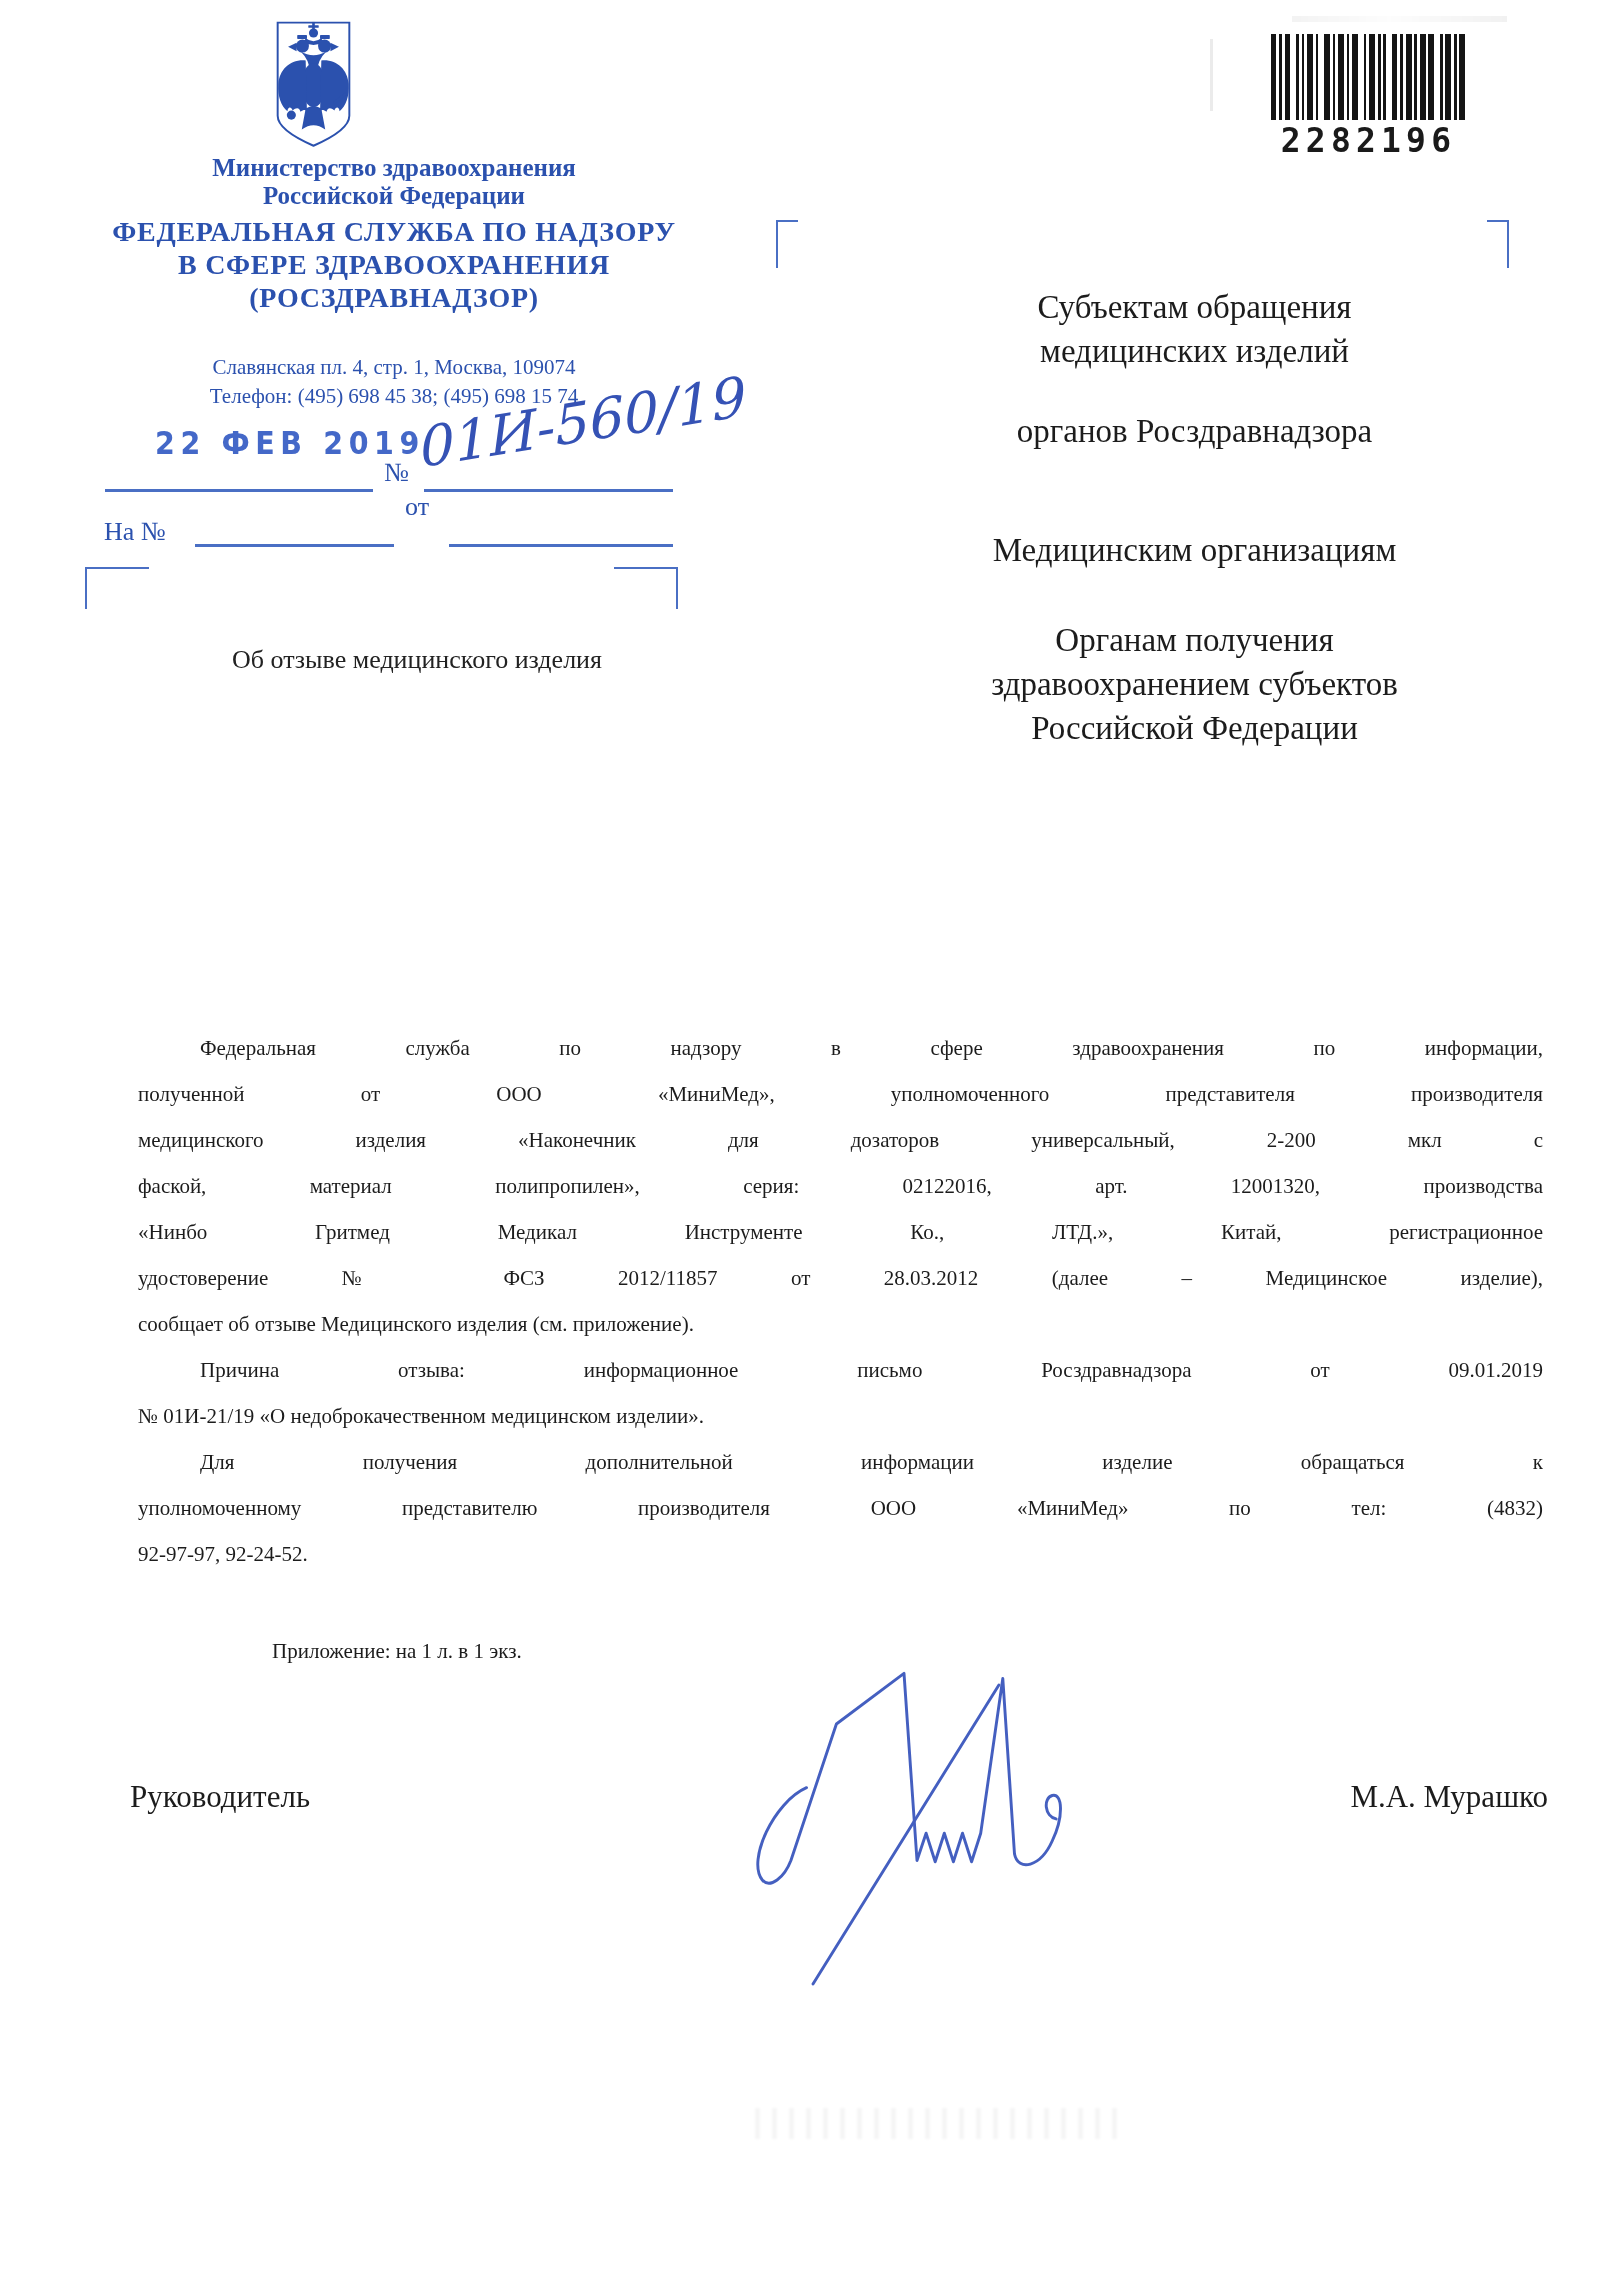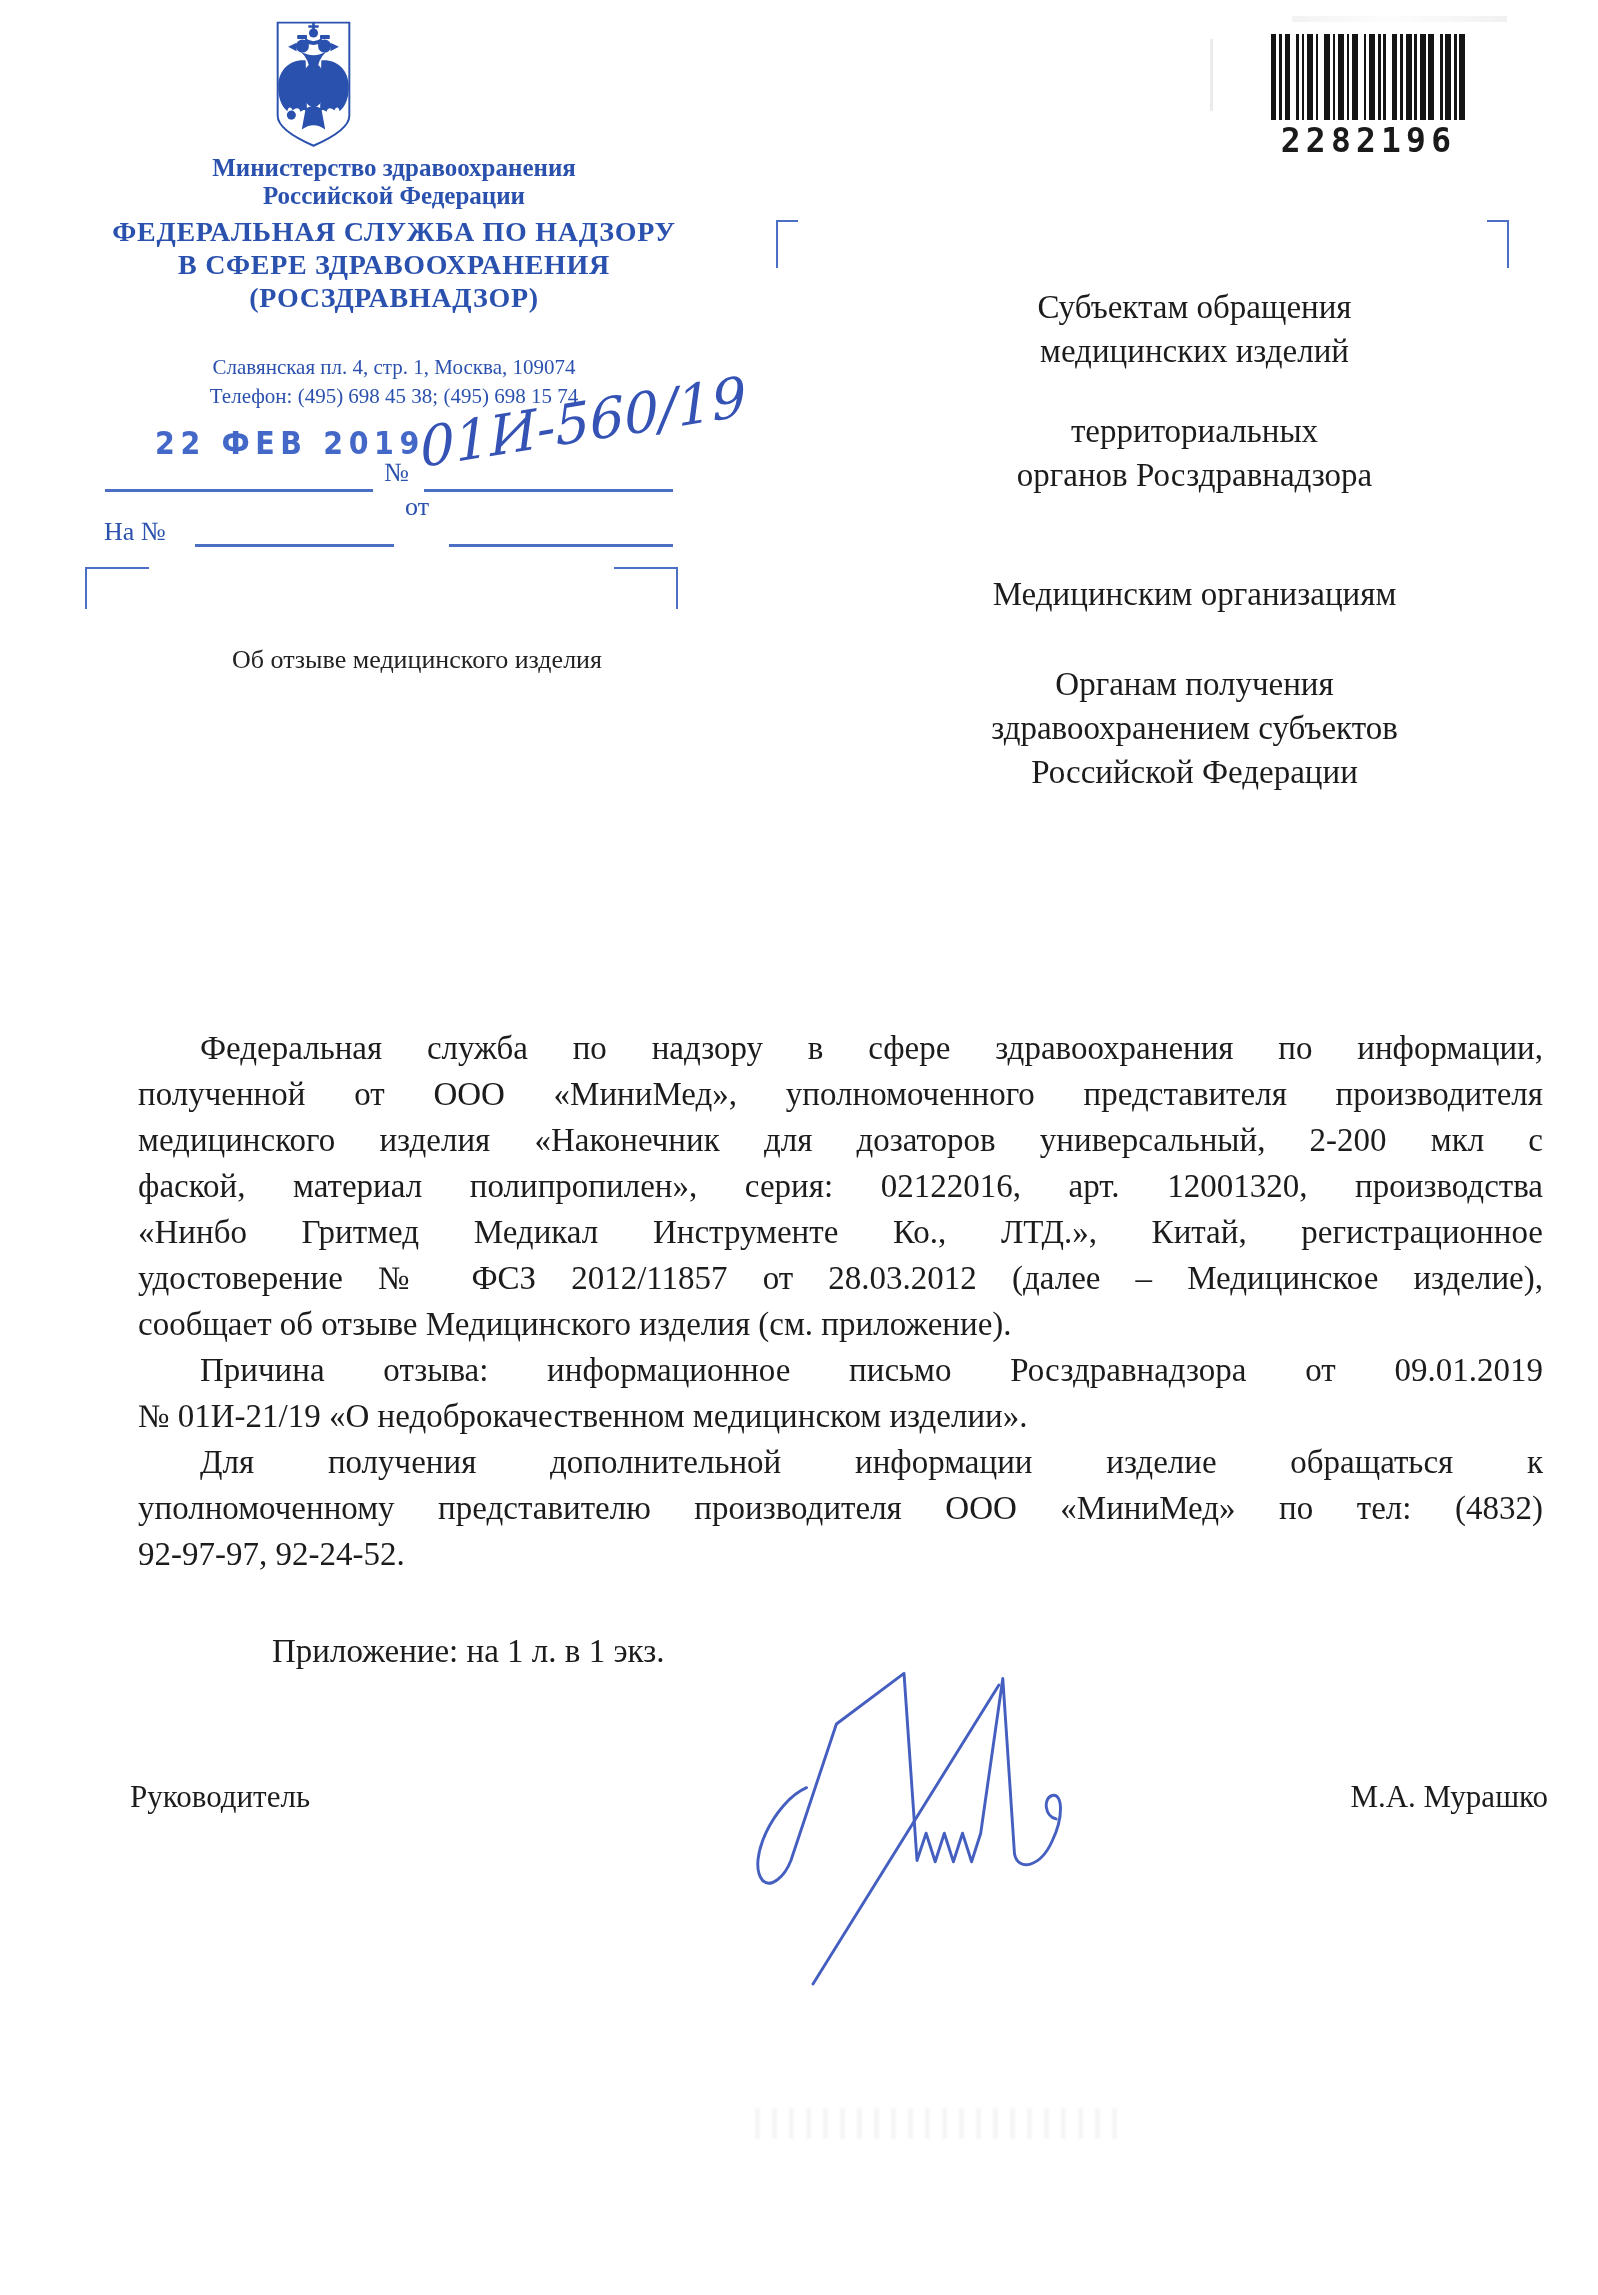--- a/index.html
+++ b/index.html
@@ -57,21 +57,21 @@
   .recipients{left:893px;top:285px;width:603px;font-size:33px;line-height:44px;text-align:center;}
   .recipient{margin:0;}
   .rec-1{margin-top:36px;}
   .rec-2{margin-top:75px;text-align:center;}
   .rec-3{margin-top:46px;}
 
   
   .subject{left:232px;top:645px;font-size:26px;color:#222;}
 
   
-  .body-block{left:138px;top:1025px;width:1405px;font-size:33px;line-height:46px;}
+  .body-block{left:138px;top:1025px;width:1405px;font-size:21px;line-height:46px;}
   .bline{text-align:justify;text-align-last:justify;}
   .bline.first{padding-left:62px;}
   .bline.plast{text-align-last:left;}
   .attachment{margin-top:51px;padding-left:134px;}
 
   
   .sig-title{left:130px;top:1779px;font-size:31px;}
   .sig-name{left:1236px;top:1779px;width:312px;text-align:right;font-size:31px;}
   .sig-svg{left:709px;top:1646px;width:403px;height:364px;}
 
@@ -199,21 +199,20 @@
       </div>
     <div class="bc-num">2282196</div>
   </div>
 
   <div class="abs recipients">
     <div class="recipient rec-0">
       <div>Субъектам обращения</div>
       <div>медицинских изделий</div>
     </div>
     <div class="recipient rec-1">
-      <div>территориальных</div>
       <div>органов Росздравнадзора</div>
     </div>
     <div class="recipient rec-2">
       <div>Медицинским организациям</div>
     </div>
     <div class="recipient rec-3">
       <div>Органам получения</div>
       <div>здравоохранением субъектов</div>
       <div>Российской Федерации</div>
     </div>

